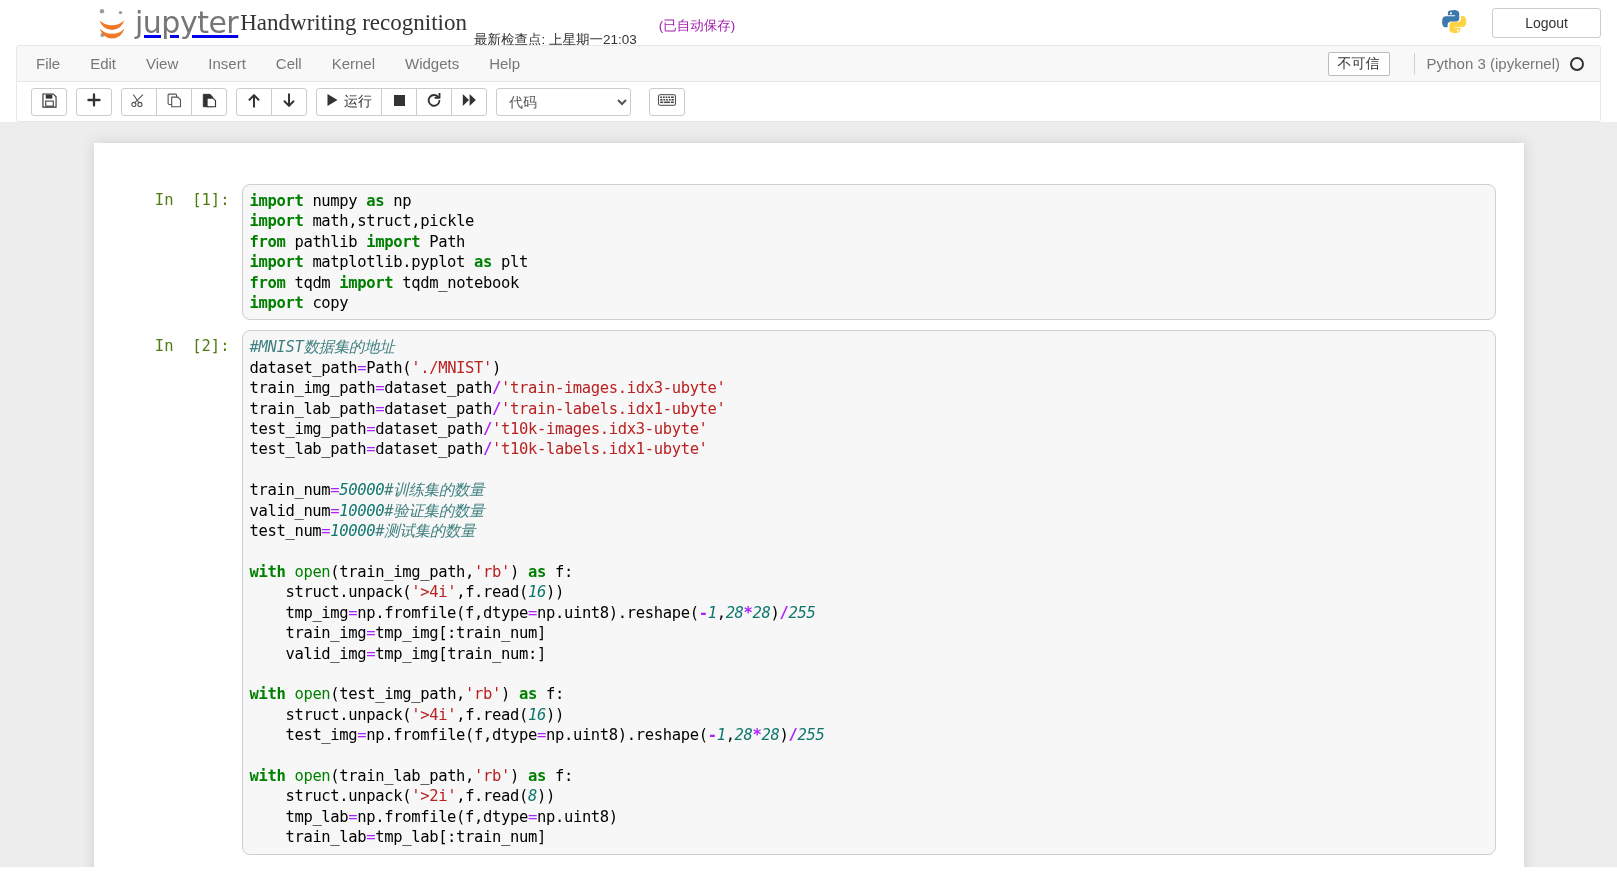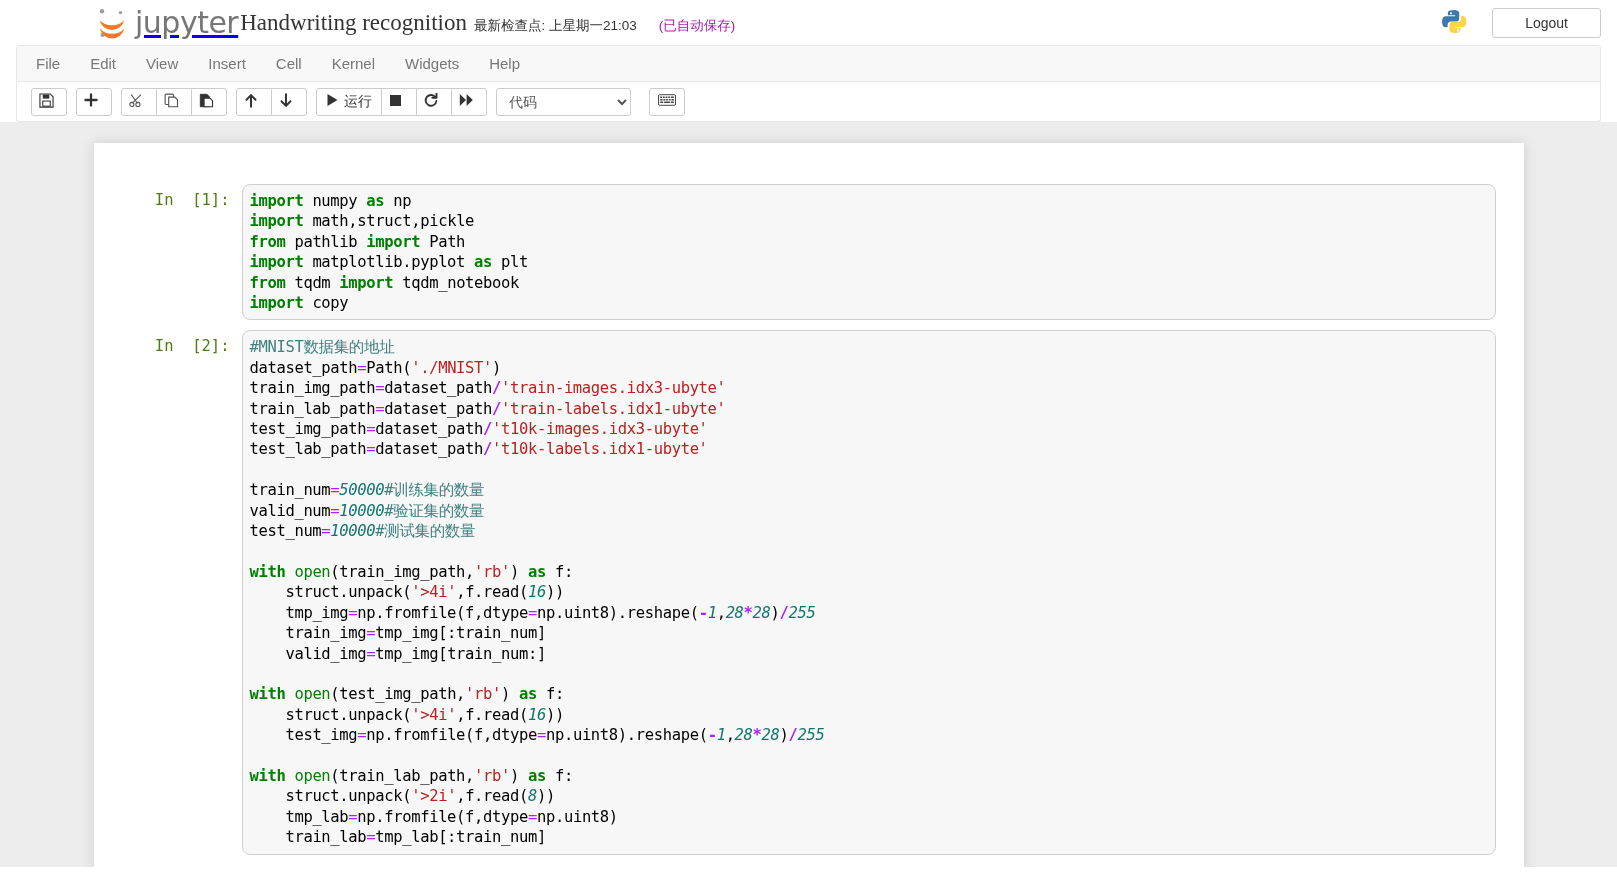--- a/index.html
+++ b/index.html
@@ -43,21 +43,21 @@
     font-size: 23px;
     color: #333333;
     margin-left: 2px;
     font-family: Liberation Serif, serif;
   }
   .nb-checkpoint {
     font-size: 13.5px;
     color: #333333;
     margin-left: 7px;
     position: relative;
-    top: 3px;
+    top: 17px;
     text-align: center;
   }
   .nb-autosave {
     font-size: 13.5px;
     color: #a21caf;
     margin-left: 22px;
     position: relative;
     top: 3px;
   }
   .header-right {
@@ -162,21 +162,21 @@
     display: flex;
     margin-right: 9px;
   }
   .tb-btn {
     height: 28px;
     min-width: 36px;
     border: 1px solid #cccccc;
     background: #ffffff;
     display: flex;
     align-items: center;
-    justify-content: flex-start;
+    justify-content: center;
     cursor: pointer;
     margin-left: -1px;
     padding: 0 7px;
     font-size: 14px;
     color: #333333;
     font-family: "Liberation Sans", sans-serif;
   }
   .btn-group .tb-btn:first-child { margin-left: 0; border-radius: 3px 0 0 3px; }
   .btn-group .tb-btn:last-child { border-radius: 0 3px 3px 0; }
   .btn-group .tb-btn:only-child { border-radius: 3px; }
@@ -251,21 +251,21 @@
     color: #000000;
     white-space: pre;
     letter-spacing: -0.35px;
   }
   
   .k  { color: #008000; font-weight: bold; }   
   .kn { color: #008000; font-weight: bold; }   
   .nn { color: #000000; }                       
   .n  { color: #000000; }
   .s  { color: #BA2121; }                       
-  .c  { color: #408080; }   
+  .c  { color: #408080; font-style: italic; }   
   .mi { color: #0f766e; font-style: italic; }                       
   .o  { color: #AA22FF; font-weight: bold; }
   .nb { color: #008000; }                       
   .eq { color: #AA22FF; }
 </style>
 </head>
 <body>
 
 <div class="header-bar">
 
@@ -301,20 +301,26 @@
   <div class="menubar">
     <div class="menu-item">File</div>
     <div class="menu-item">Edit</div>
     <div class="menu-item">View</div>
     <div class="menu-item">Insert</div>
     <div class="menu-item">Cell</div>
     <div class="menu-item">Kernel</div>
     <div class="menu-item">Widgets</div>
     <div class="menu-item">Help</div>
 
+    <div class="menubar-right">
+      <button class="trust-badge">不可信</button>
+      <div class="kernel-sep"></div>
+      <span class="kernel-name">Python 3 (ipykernel)</span>
+      <span class="kernel-indicator"></span>
+    </div>
   </div>
 </div>
 
 <div class="toolbar-wrap">
   <div class="toolbar">
 
     <div class="btn-group">
       <button class="tb-btn">
         <span>
           <svg width="15" height="15" viewBox="0 0 16 16">

